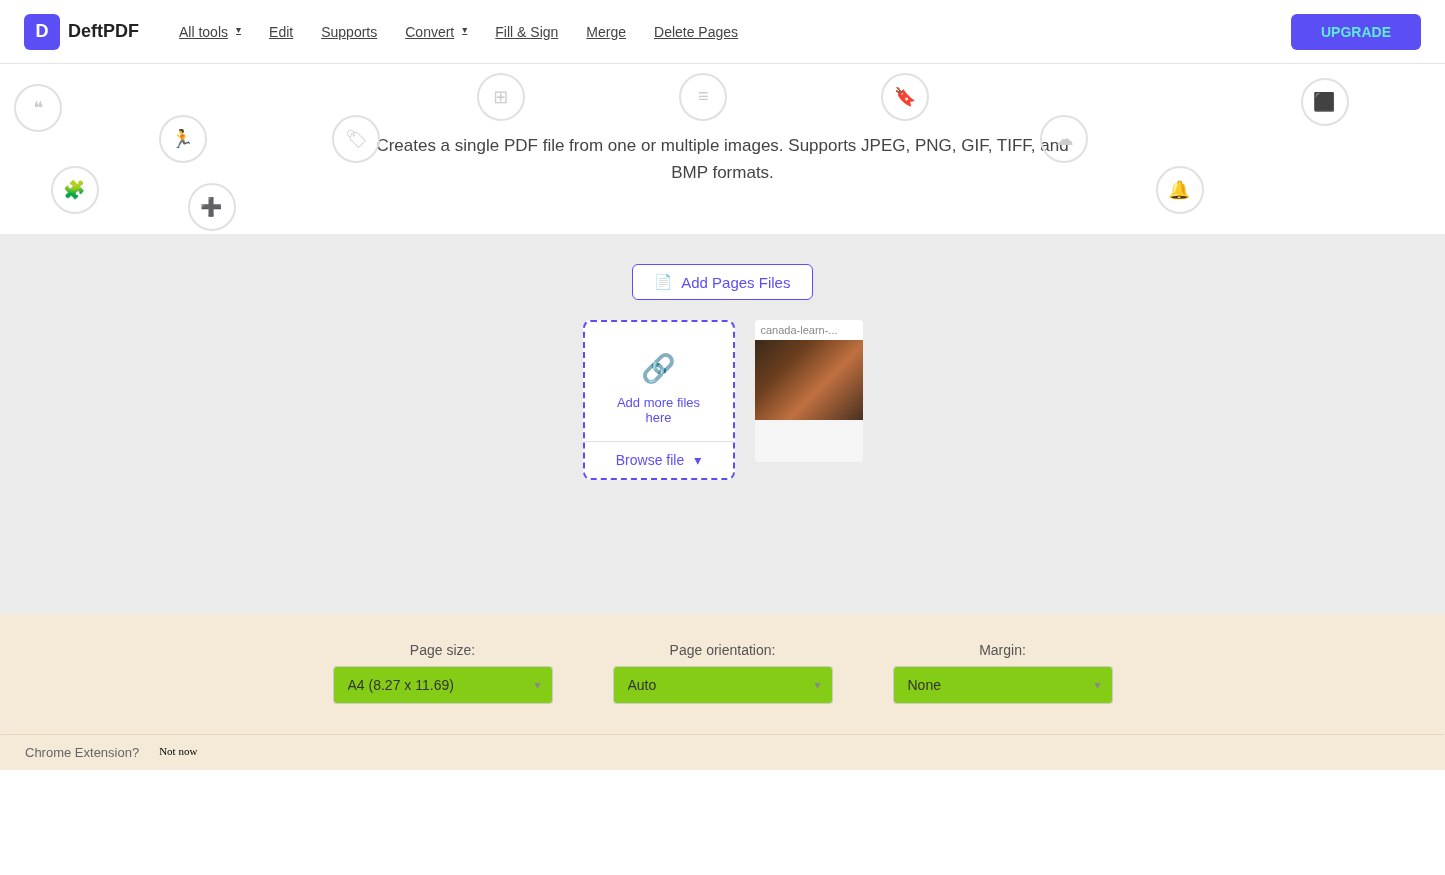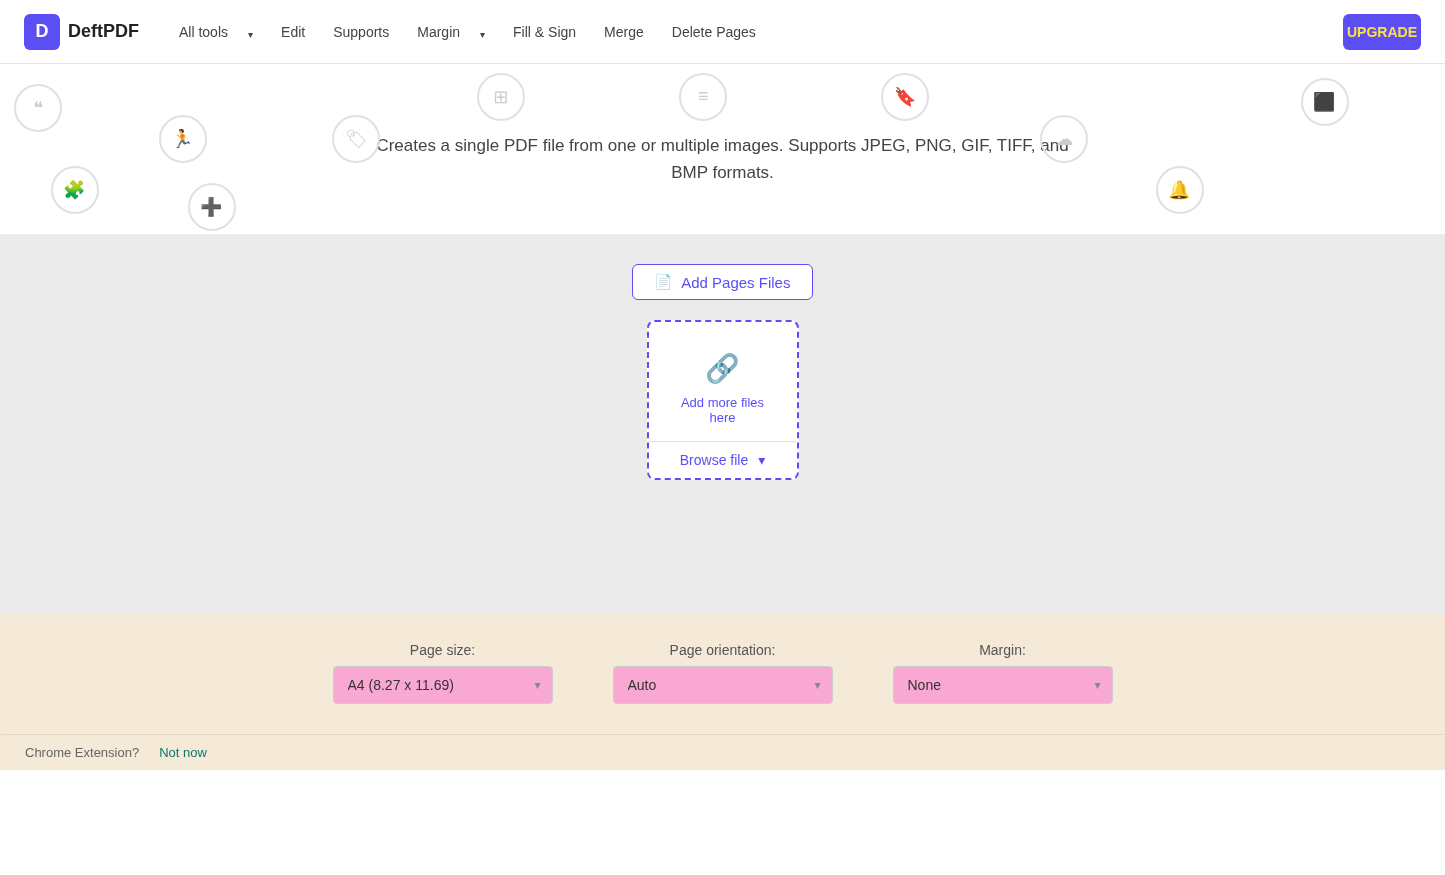--- a/index.html
+++ b/index.html
@@ -27,24 +27,24 @@
       display: flex; align-items: center; justify-content: center;
       color: #fff; font-weight: bold; font-size: 18px;
     }
     .logo-text {
       font-size: 18px; font-weight: bold; color: #222;
     }
     .nav-links {
       display: flex; align-items: center; gap: 28px; flex: 1;
     }
     .nav-link {
-      font-size: 14px; color: #444; cursor: pointer; display: flex; align-items: flex-end; gap: 20px;
+      font-size: 14px; color: #444; cursor: pointer; display: flex; align-items: flex-start; gap: 8px; text-decoration: underline;
     }
     .nav-upgrade {
-      background: #5b4ef5; color: #fde047; padding: 10px 4px;
+      background: #5b4ef5; color: #5eead4; padding: 10px 30px;
       border-radius: 6px; font-weight: bold; font-size: 14px; cursor: pointer;
       border: none;
     }
     .chevron { font-size: 10px; }
 
     
     .hero {
       position: relative;
       background: #fff;
       text-align: center;
@@ -168,21 +168,21 @@
       display: flex; flex-direction: column; gap: 8px;
     }
     .field-label {
       font-size: 14px; color: #555; text-align: center;
     }
     .select-wrap {
       position: relative;
     }
     .select-wrap select {
       appearance: none;
-      background: #f9a8d4;
+      background: #84cc16;
       border: 1px solid #ccc;
       border-radius: 4px;
       padding: 10px 36px 10px 14px;
       font-size: 14px;
       color: #333;
       cursor: pointer;
       width: 220px;
     }
     .select-arrow {
       position: absolute;
@@ -214,40 +214,40 @@
       border-top: 1px solid #e8d5be;
       display: flex;
       align-items: flex-start;
       padding: 10px 24px;
       gap: 20px;
     }
     .notif-text {
       font-size: 13px; color: #666;
     }
     .notif-link {
-      font-size: 13px; color: #0f766e; cursor: pointer;
+      font-size: 11px; color: #000000; cursor: pointer; font-family: Liberation Serif, serif;
     }
   </style>
 </head>
 <body>
 
 <nav class="navbar">
   <div class="logo-box">
     <div class="logo-icon">D</div>
     <span class="logo-text">DeftPDF</span>
   </div>
   <div class="nav-links">
     <span class="nav-link">
       <span>All tools</span>
       <span class="chevron">▾</span>
     </span>
     <span class="nav-link">Edit</span>
     <span class="nav-link">Supports</span>
     <span class="nav-link">
-      <span>Margin</span>
+      <span>Convert</span>
       <span class="chevron">▾</span>
     </span>
     <span class="nav-link">Fill &amp; Sign</span>
     <span class="nav-link">Merge</span>
     <span class="nav-link">Delete Pages</span>
   </div>
   <button class="nav-upgrade">UPGRADE</button>
 </nav>
 
 <div class="hero">
@@ -281,20 +281,25 @@
       <div class="drop-zone-top">
         <span class="clip-icon">🔗</span>
         <span class="drop-label">Add more files here</span>
       </div>
       <button class="browse-btn">
         <span>Browse file</span>
         <span>▾</span>
       </button>
     </div>
 
+    <div class="img-card">
+      <div class="img-card-label">canada-learn-...</div>
+      <div class="img-preview-css"></div>
+      <div class="img-card-bottom"></div>
+    </div>
   </div>
 </div>
 
 <div class="bottom-bar">
   <div class="bottom-bar-inner">
 
     <div class="field-group">
       <label class="field-label">Page size:</label>
       <div class="select-wrap">
         <select>

